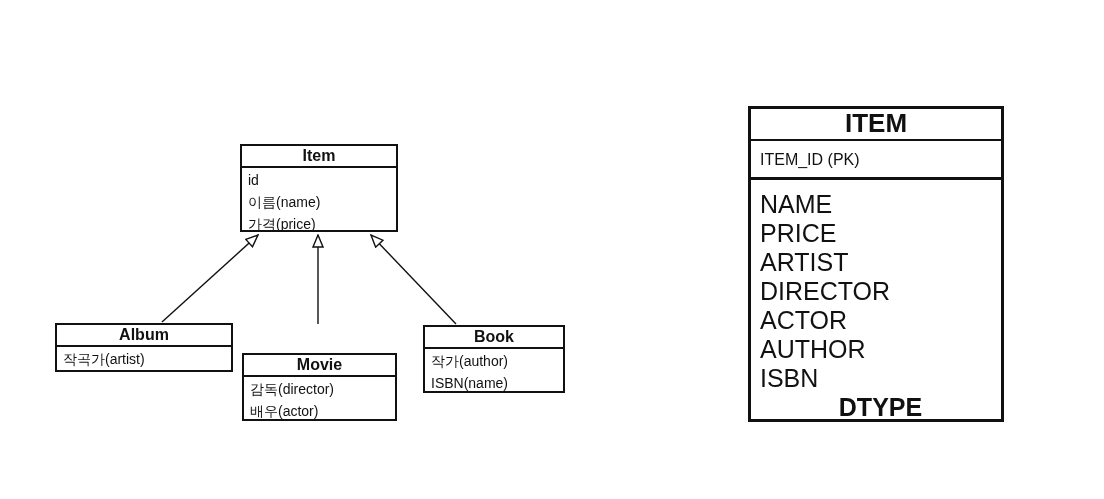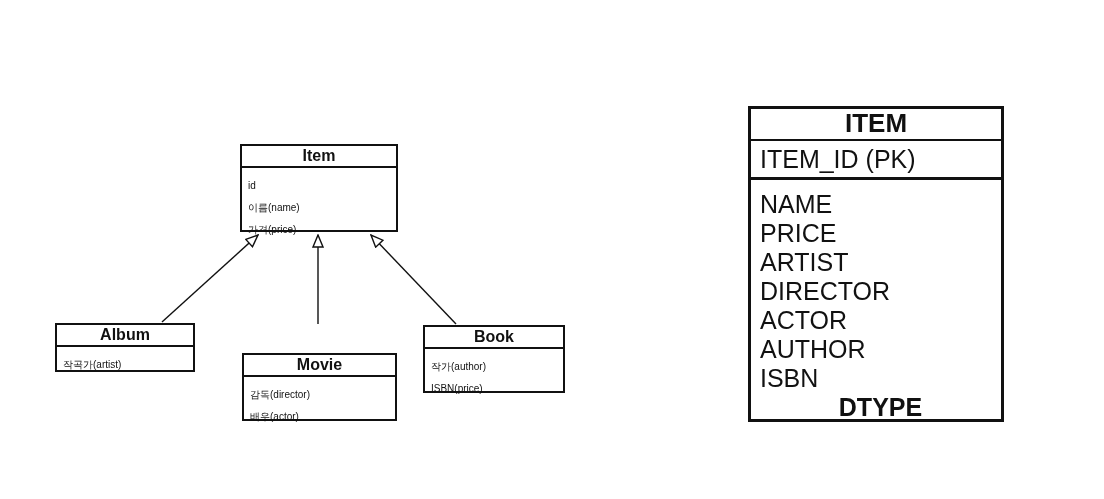--- a/index.html
+++ b/index.html
@@ -28,29 +28,29 @@
     border-bottom: 2px solid #111;
     font-weight: bold;
     text-align: center;
     font-size: 16px;
     line-height: 20px;
     height: 22px;
     box-sizing: border-box;
     overflow: hidden;
   }
   .uml-box .uml-body {
-    padding: 7px 6px 0 6px;
-    font-size: 10px;
+    padding: 1px 6px 0 6px;
+    font-size: 14px;
     line-height: 22px;
     white-space: nowrap;
     overflow: hidden;
   }
 
   #item-box  { left: 240px; top: 144px; width: 158px; height: 88px; }
-  #album-box { left:  55px; top: 323px; width: 140px; height: 49px; }
+  #album-box { left:  55px; top: 323px; width: 178px; height: 49px; }
   #movie-box { left: 242px; top: 325px; width: 155px; height: 68px; margin-top: 28px; }
   #book-box  { left: 423px; top: 325px; width: 142px; height: 68px; }
 
   
   #arrow-layer {
     position: absolute;
     left: 0; top: 0;
     width: 640px; height: 420px;
     pointer-events: none;
   }
@@ -73,21 +73,21 @@
     text-align: center;
     font-weight: bold;
     font-size: 26px;
     border-bottom: 2px solid #111;
     box-sizing: content-box;
     flex: 0 0 auto;
   }
   #db-table .db-pk-row {
     height: 36px;
     line-height: 37px;
-    font-size: 25px;
+    font-size: 16px;
     padding-left: 9px;
     border-bottom: 3px solid #111;
     white-space: nowrap;
     overflow: hidden;
     flex: 0 0 auto;
   }
   #db-table .db-rows {
     flex: 1 1 auto;
     display: flex;
     flex-direction: column;
@@ -140,21 +140,21 @@
     <div class="uml-body">
       <div>감독(director)</div>
       <div>배우(actor)</div>
     </div>
   </div>
 
   <div id="book-box" class="uml-box">
     <div class="uml-header">Book</div>
     <div class="uml-body">
       <div>작가(author)</div>
-      <div>ISBN(price)</div>
+      <div>ISBN(name)</div>
     </div>
   </div>
 
   <div id="db-table">
     <div class="db-title">ITEM</div>
     <div class="db-pk-row">ITEM_ID (PK)</div>
     <div class="db-rows">
       <div class="db-row">NAME</div>
       <div class="db-row">PRICE</div>
       <div class="db-row">ARTIST</div>

